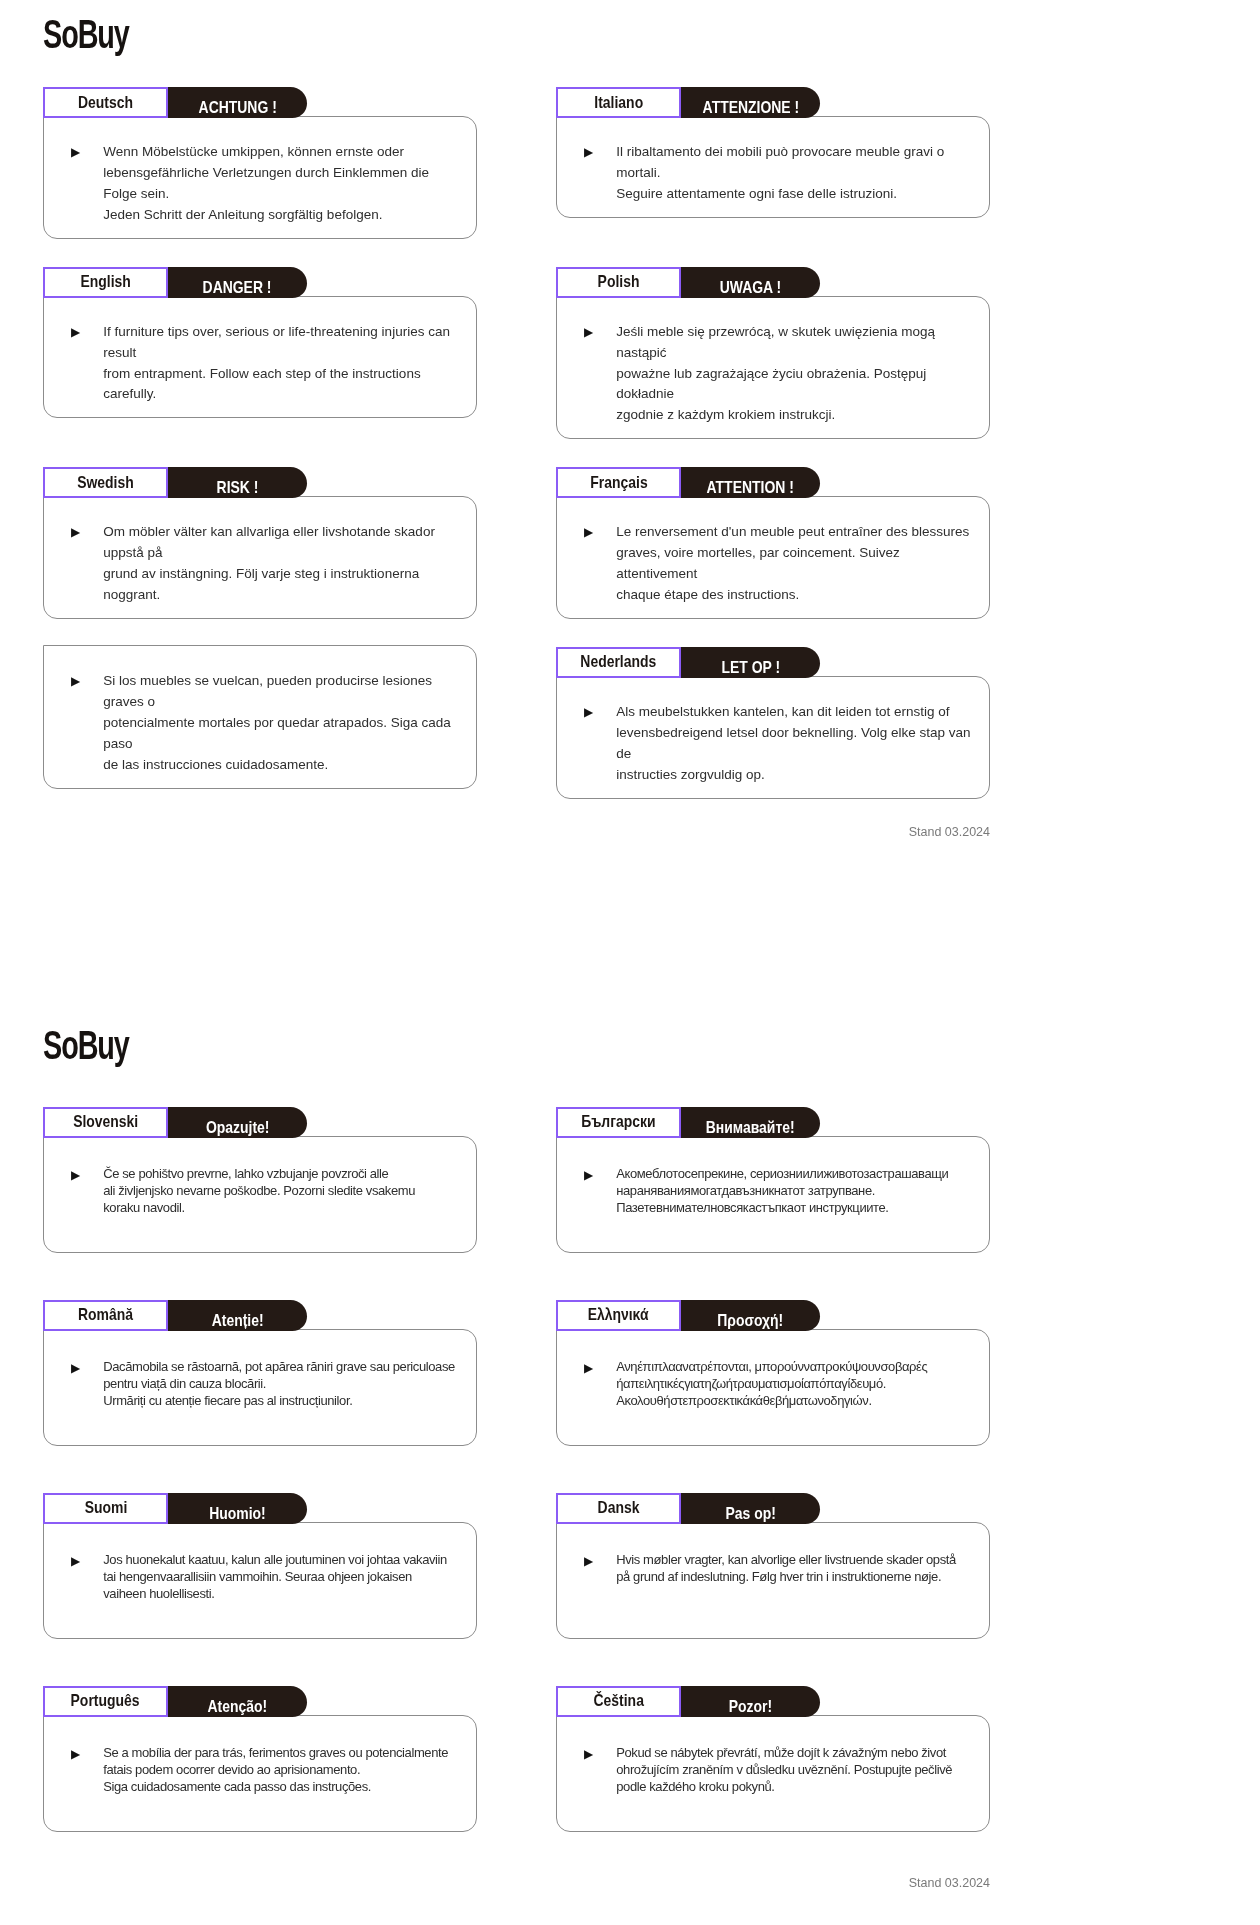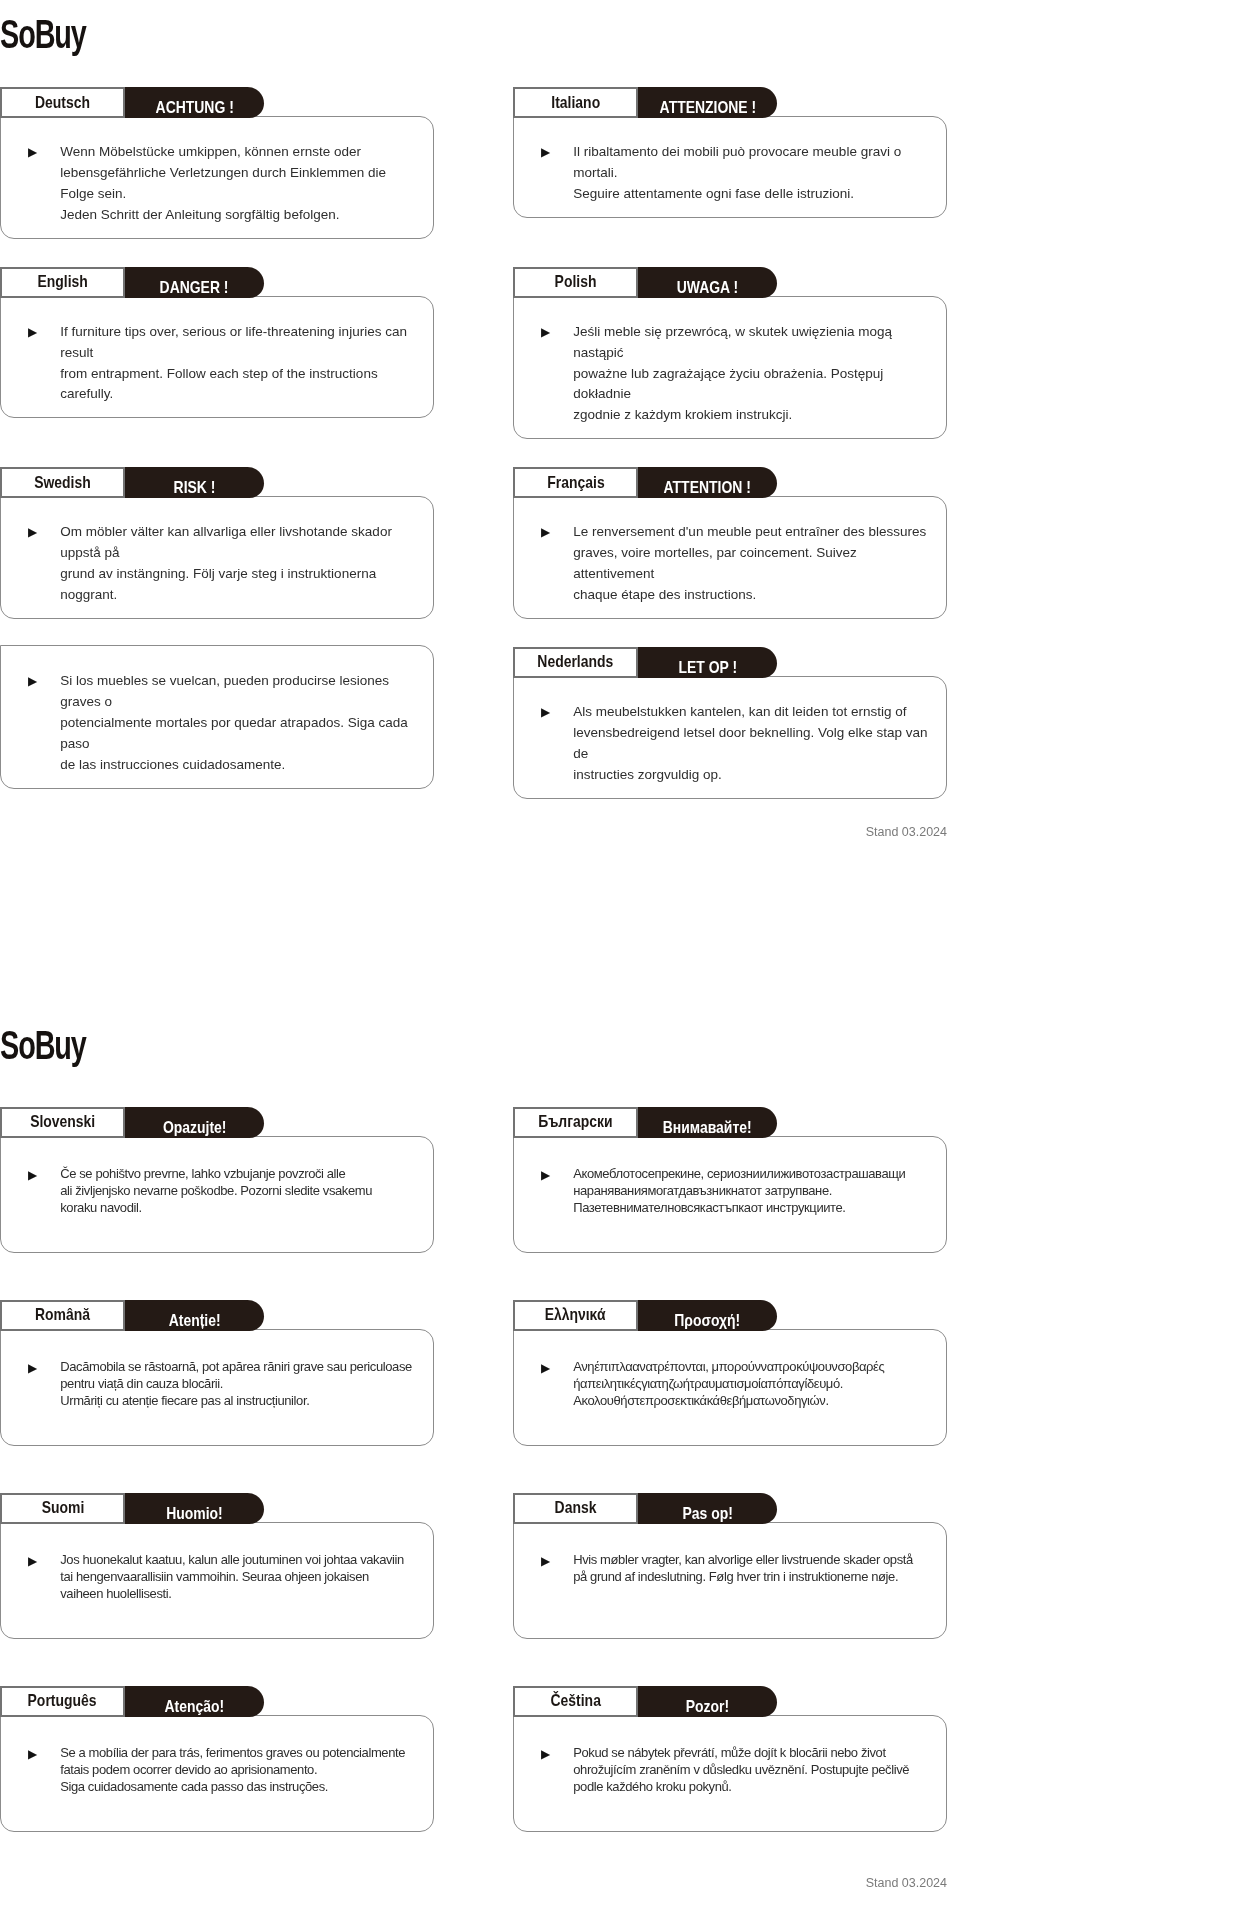--- a/index.html
+++ b/index.html
@@ -1,37 +1,37 @@
 <!DOCTYPE html>
 <html><head>
 <meta charset="utf-8">
 <style>
   html,body{margin:0;padding:0;background:#ffffff;}
   body{
     width:1260px;height:1925px;overflow:hidden;
     font-family:"Liberation Sans",sans-serif;color:#2e2e2e;
     position:relative;
   }
-  .sheet{width:947px;}
+  .sheet{width:947px;padding-left:43px;}
   .sheet1{padding-top:14px;}
   .sheet2{margin-top:186px;}
   .logo{
     font-weight:900;font-size:40px;line-height:1;color:#161210;
     letter-spacing:-1.5px;transform:scaleX(0.72);transform-origin:left top;
     white-space:nowrap;
   }
   .grid{
     display:grid;grid-template-columns:434px 434px;column-gap:79px;
   }
   .grid1{row-gap:28px;margin-top:33px;}
   .grid2{row-gap:47px;margin-top:42px;}
   .wbox{position:relative;}
   .wbox-header{display:flex;align-items:flex-start;height:31px;position:relative;z-index:2;}
   .lang-tab{
-    width:121px;height:27px;background:#ffffff;border:2px solid #737373;
+    width:121px;height:27px;background:#ffffff;border:2px solid #8b5cf6;
     display:flex;align-items:center;justify-content:center;
     font-weight:bold;font-size:17px;color:#1c1714;
   }
   .warn-tab{
     width:139px;height:31px;background:#241a15;color:#ffffff;
     border-radius:0 17px 15px 0;
     display:flex;align-items:flex-end;justify-content:center;
     font-weight:bold;font-size:17px;
   }
   .tab-txt{display:inline-block;transform:scaleX(0.82);white-space:nowrap;}
@@ -314,20 +314,20 @@
     <div class="wbox-header">
       <div class="lang-tab">
         <span class="tab-txt lang-txt">Čeština</span>
       </div>
       <div class="warn-tab">
         <span class="tab-txt warn-txt">Pozor!</span>
       </div>
     </div>
     <div class="wbox-body">
       <span class="bullet">▶</span>
-      <p class="wtext">Pokud se nábytek převrátí, může dojít k blocării nebo život
+      <p class="wtext">Pokud se nábytek převrátí, může dojít k závažným nebo život
 ohrožujícím zraněním v důsledku uvěznění. Postupujte pečlivě
 podle každého kroku pokynů.</p>
     </div>
   </div>
 </div>
   <div class="stand stand2">Stand 03.2024</div>
 </div>
 
 </body></html>

